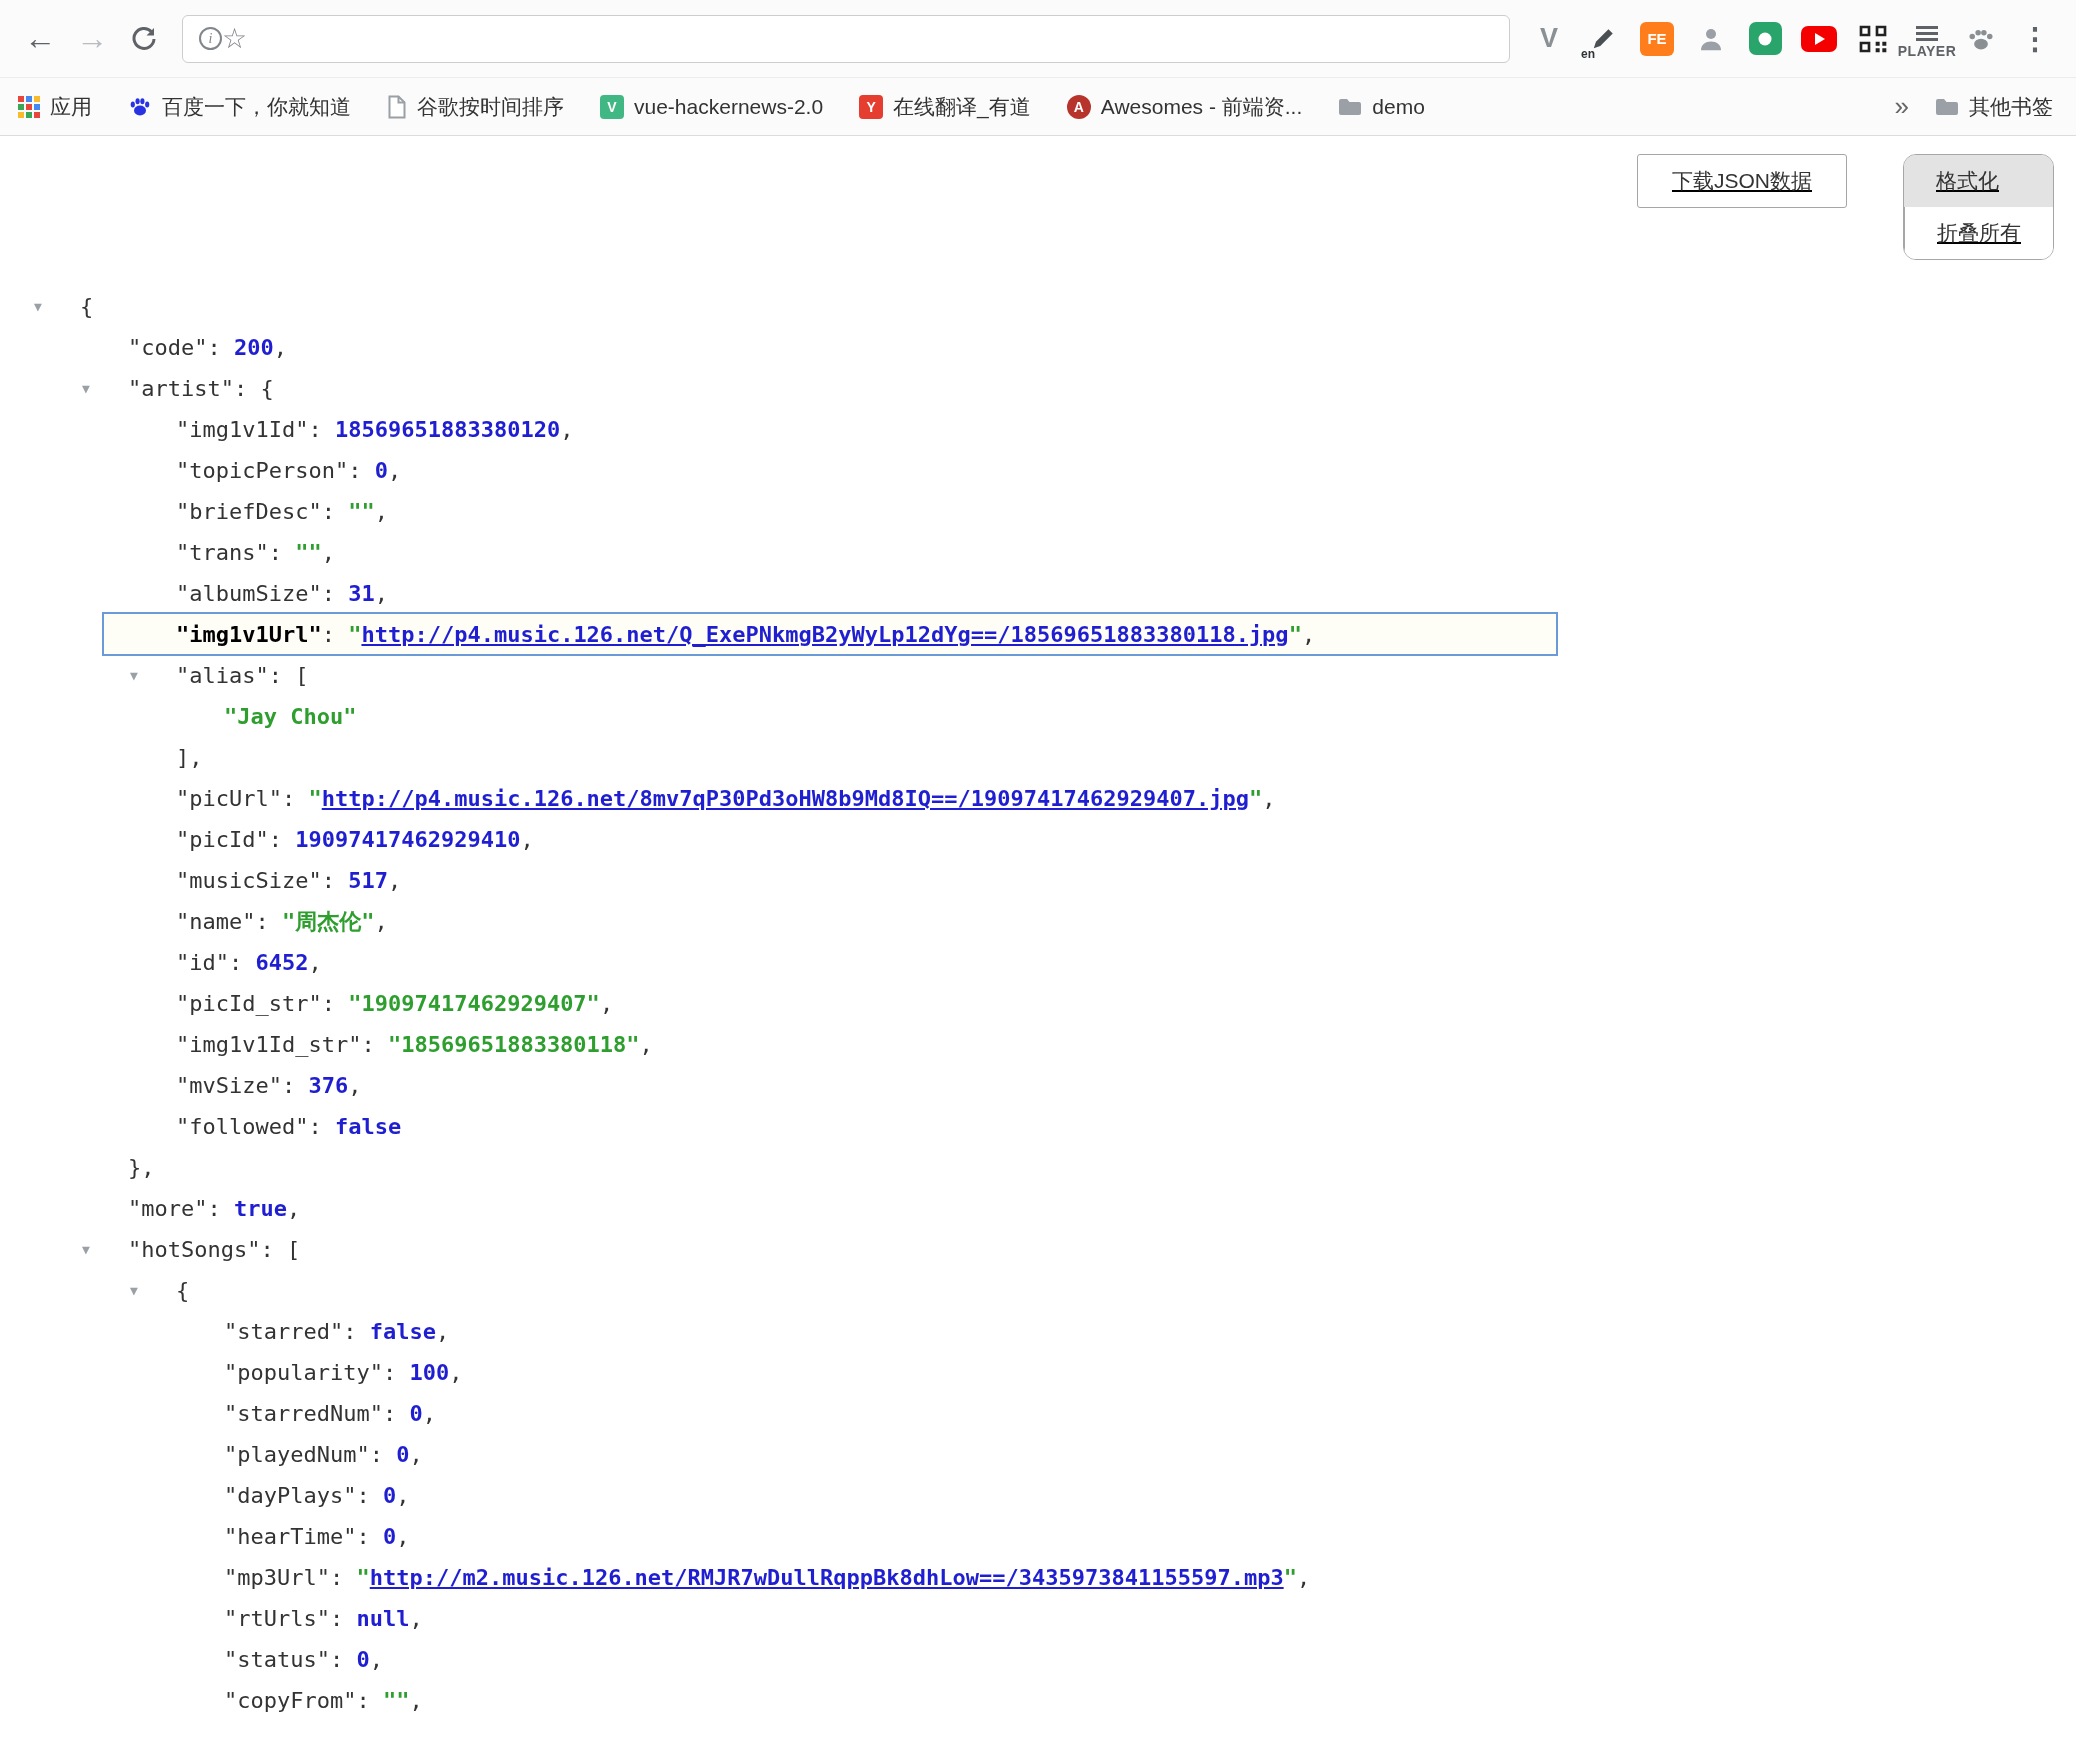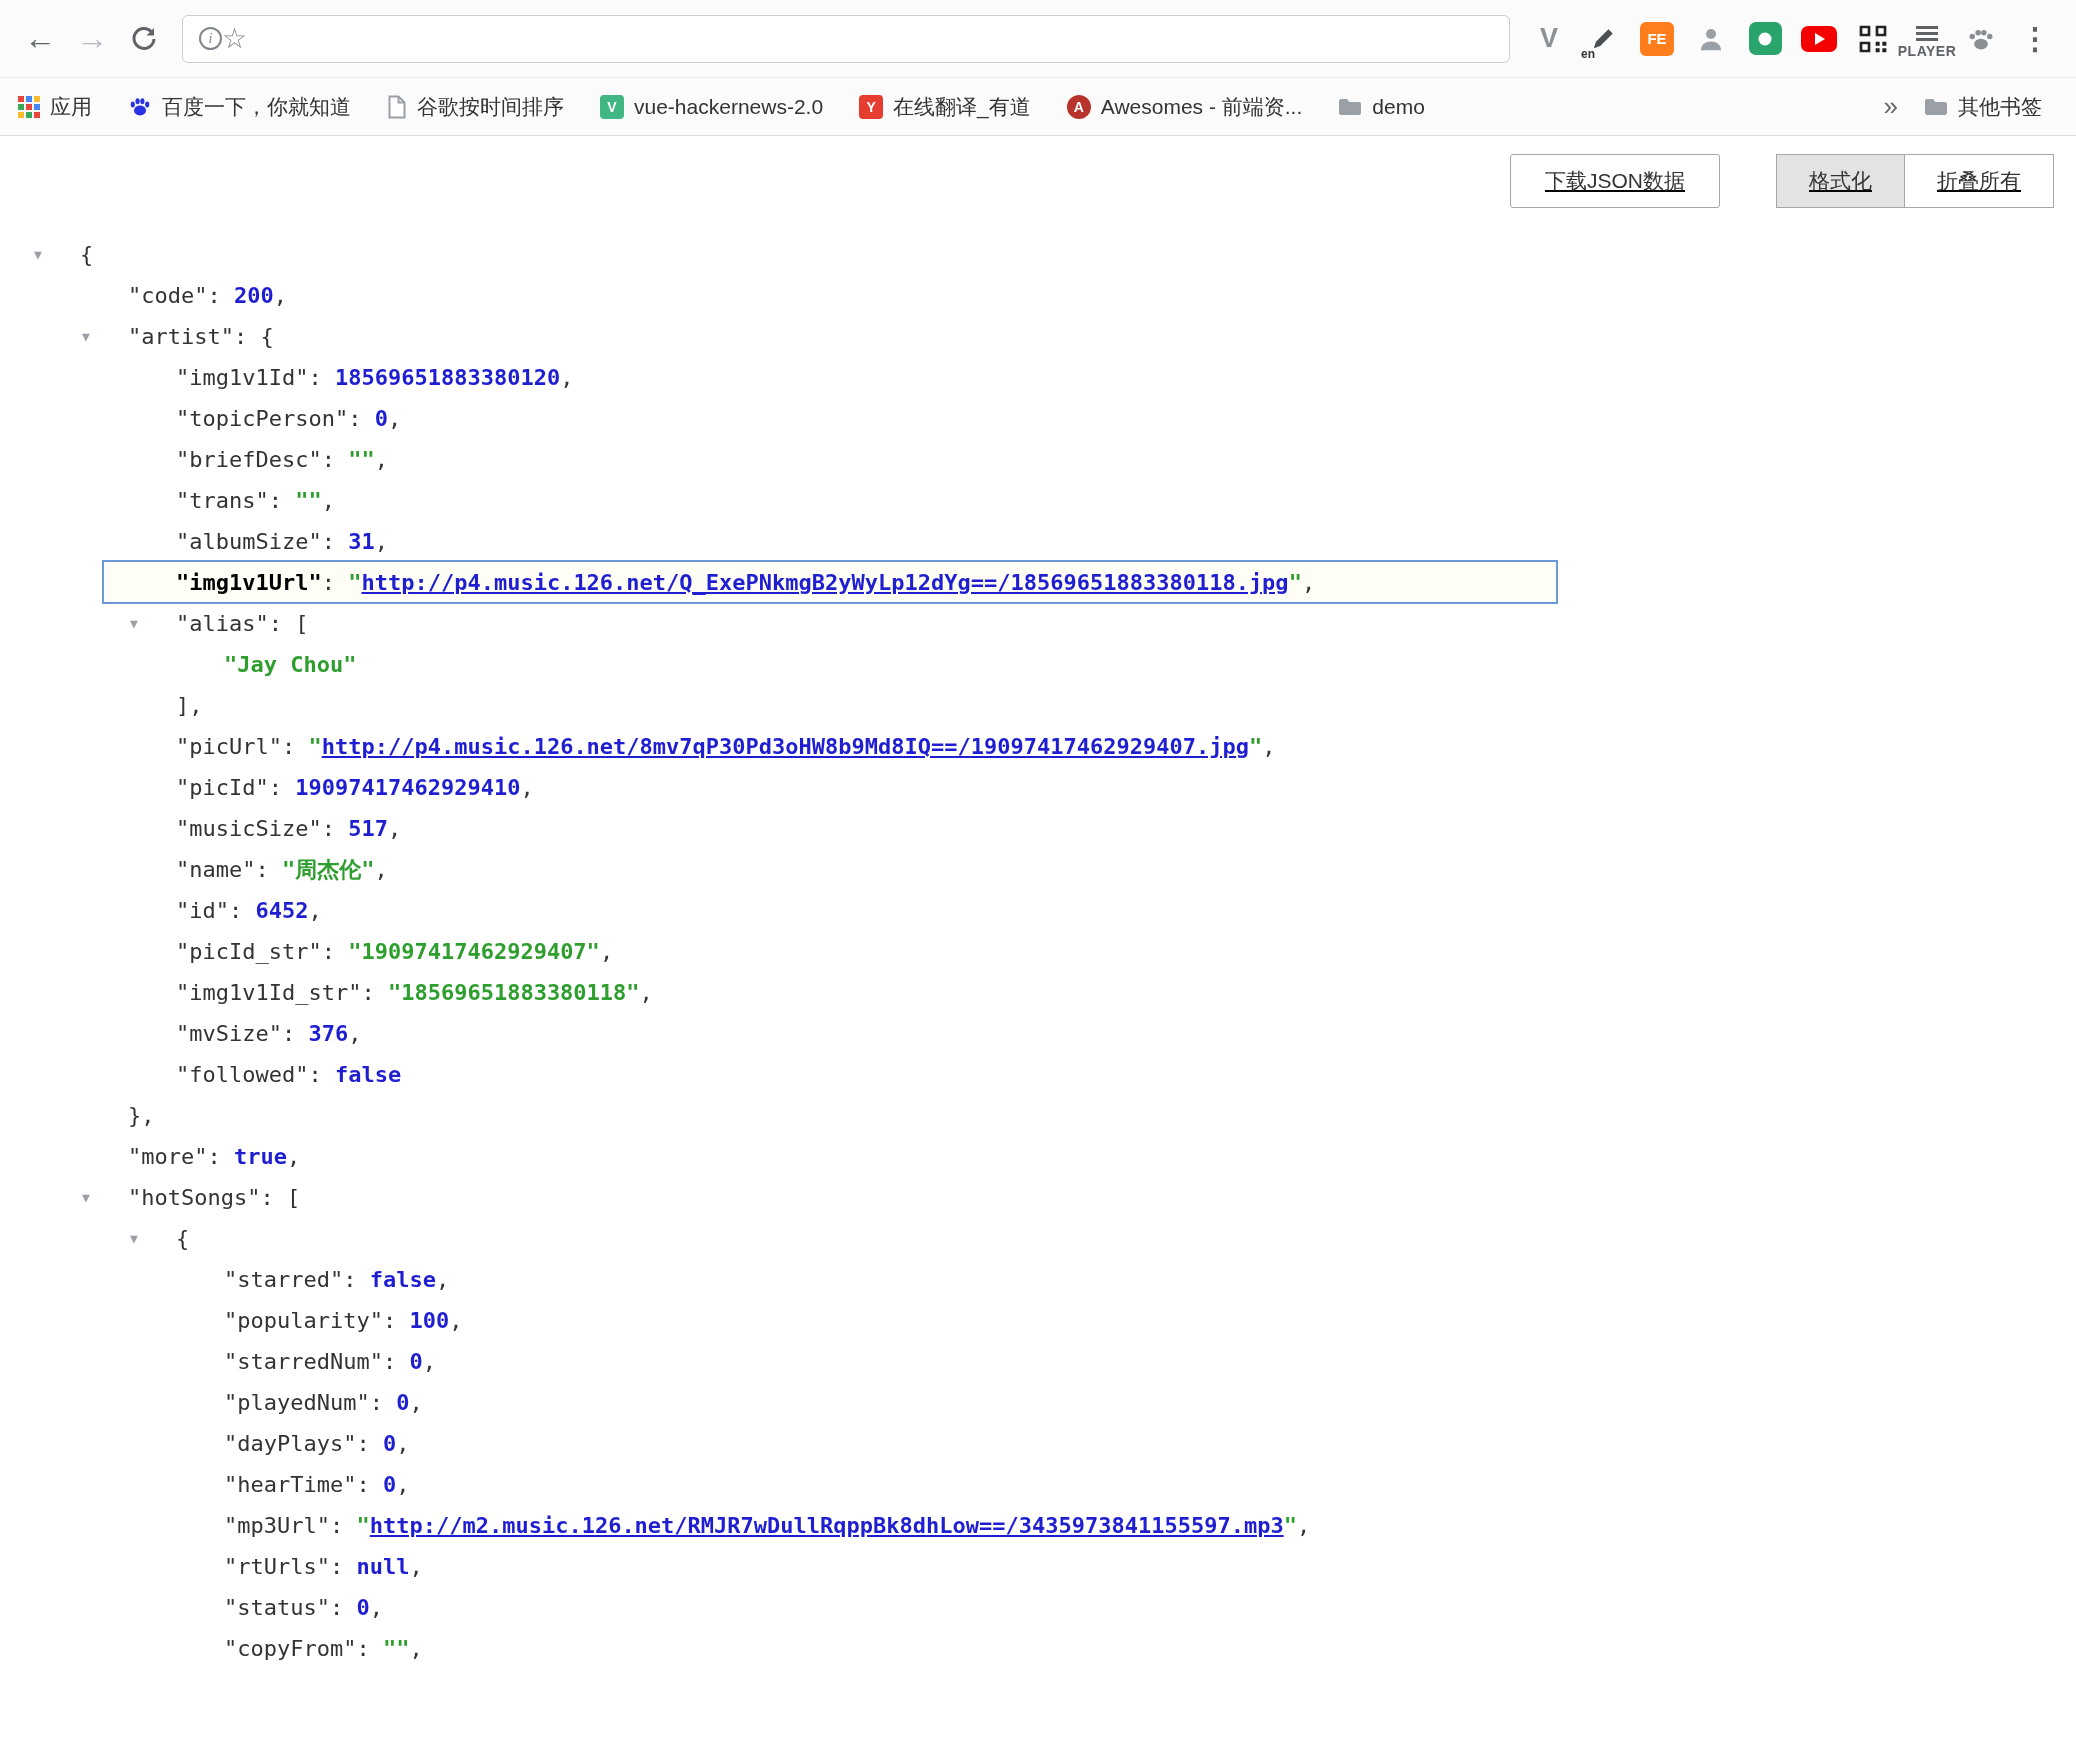--- a/index.html
+++ b/index.html
@@ -56,21 +56,21 @@
   .bm-sq { width:24px; height:24px; border-radius:4px; color:#fff; font-size:14px; font-weight:bold;
            display:flex; align-items:center; justify-content:center; }
   .bm-sq.circle { border-radius:50%; }
   .bm-right { margin-left:auto; display:flex; align-items:center; gap:26px; flex:none; }
   .overflow { font-size:26px; color:#666; }
 
   
   .controls { display:flex; justify-content:flex-end; align-items:flex-start; padding:18px 22px 0;text-decoration:underline; }
   .dl-btn { border:1px solid #a6a6a6; background:#fff; font-size:21px; color:#333; padding:12px 34px;
             border-radius:3px; margin-right:56px; }
-  .seg { display:flex; border:1px solid #a6a6a6; border-radius:0; overflow:hidden; }
+  .seg { display:flex; border:1px solid #a6a6a6; border-radius:13px; overflow:hidden;flex-direction:column; }
   .seg-btn { padding:12px 32px; font-size:21px; color:#333; background:#fff; }
   .seg-btn.active { background:#e3e3e3; }
   .seg-btn + .seg-btn { border-left:1px solid #a6a6a6; }
 
   
   .json-viewer { margin-top:26px; font-family:"DejaVu Sans Mono", monospace; font-size:22px;
                  line-height:41px; position:relative; }
   .line { position:relative; height:41px; white-space:nowrap; }
   .lc { display:inline-block; position:relative; z-index:1; }
   .arrow { position:absolute; font-size:13px; color:#9aa0a6; top:0; z-index:1; cursor:pointer; }
@@ -214,21 +214,21 @@
           <span class="bm-ic">
             <svg width="24" height="20" viewBox="0 0 24 20">
               <path d="M1 4a2 2 0 012-2h6l2.5 3H21a2 2 0 012 2v9a2 2 0 01-2 2H3a2 2 0 01-2-2z" fill="#9aa0a6"></path>
             </svg>
           </span>
           <span>demo</span>
         </div>
       </div>
     <div class="bm-right">
       <span class="overflow">»</span>
-      <div class="bm" style="margin-right:16px">
+      <div class="bm" style="margin-right:5px">
         <span class="bm-ic">
             <svg width="24" height="20" viewBox="0 0 24 20">
               <path d="M1 4a2 2 0 012-2h6l2.5 3H21a2 2 0 012 2v9a2 2 0 01-2 2H3a2 2 0 01-2-2z" fill="#9aa0a6"></path>
             </svg>
           </span>
         <span>其他书签</span>
       </div>
     </div>
   </div>
 

